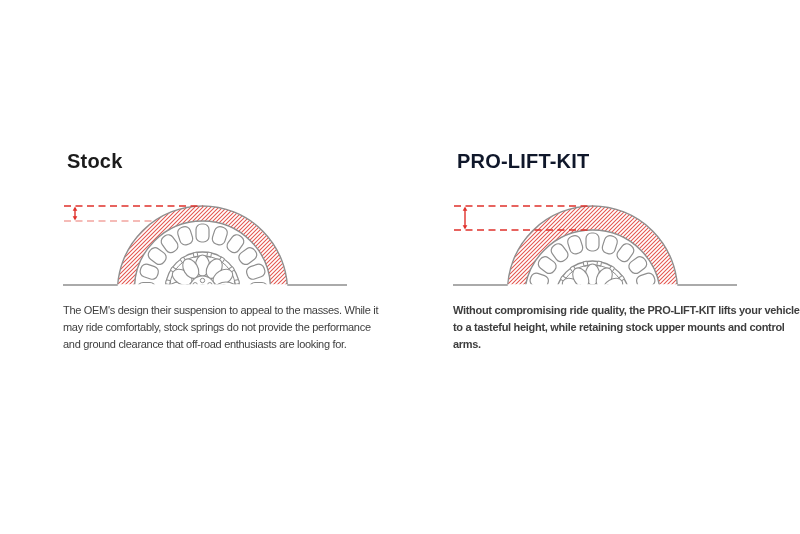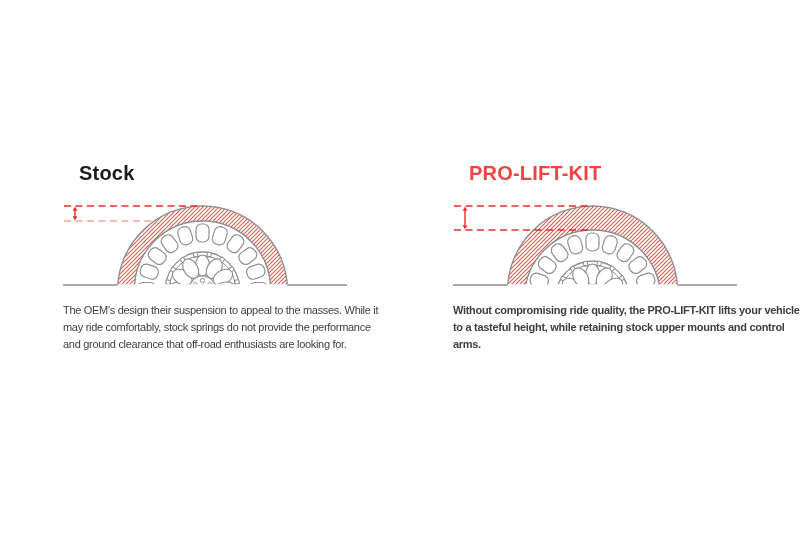--- a/index.html
+++ b/index.html
@@ -15,21 +15,21 @@
     font-family: "Liberation Sans", sans-serif;
   }
   .panel {
     position: absolute;
     top: 145px;
     width: 330px;
   }
   .panel-left  { left: 63px; }
   .panel-right { left: 453px; }
   .panel-title {
-    margin: 16px;
+    margin: 4px;
     font-size: 20px;
     font-weight: 700;
     letter-spacing: 0.2px;
     line-height: 24px;
   }
   .diagram {
     position: absolute;
     left: 0;
     top: 50px;
     width: 284px;
@@ -133,21 +133,21 @@
           <path d="M 12 11.6 L 9.7 15.8 L 14.3 15.8 Z" fill="#e0312b"></path>
           <path d="M 12 25.4 L 9.7 21.2 L 14.3 21.2 Z" fill="#e0312b"></path>
         </g>
       </svg>
     <p class="panel-desc" style="color: rgb(62, 62, 62);">The OEM's design their suspension to appeal to the masses. While it
 may ride comfortably, stock springs do not provide the performance
 and ground clearance that off-road enthusiasts are looking for.</p>
   </section>
 
   <section class="panel panel-right">
-    <h2 class="panel-title" style="color: #ef4444;">PRO-LIFT-KIT</h2>
+    <h2 class="panel-title" style="color: #0f172a;">PRO-LIFT-KIT</h2>
     <svg class="diagram" viewBox="0 0 284 97">
         <defs>
           <pattern id="hatch1" width="4" height="4" patternUnits="userSpaceOnUse">
             <path d="M-1,1 L1,-1 M0,4 L4,0 M3,5 L5,3" stroke="#e4554f" stroke-width="1.05" fill="none"></path>
           </pattern>
           <clipPath id="clip1">
             <rect x="0" y="0" width="284" height="89.3"></rect>
           </clipPath>
         </defs>
         <line x1="0" y1="90" x2="54.71202915507412" y2="90" stroke="#aaaaaa" stroke-width="1.8"></line>

